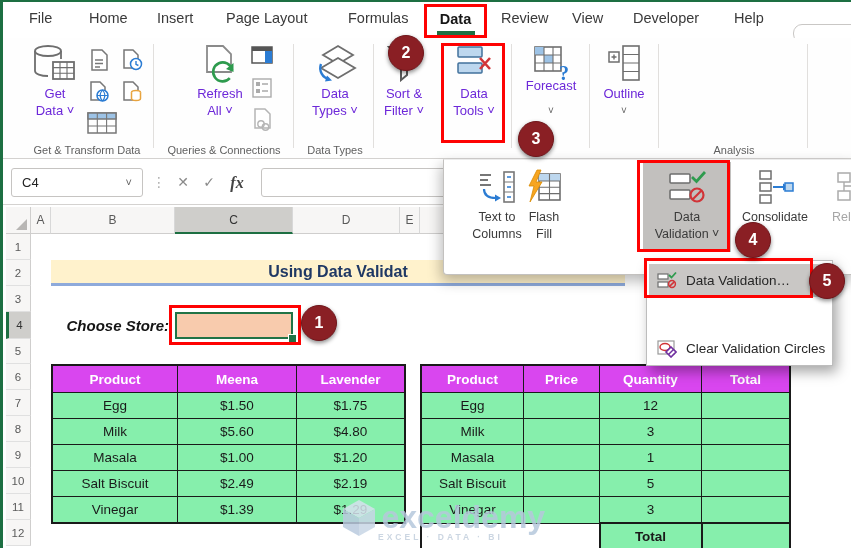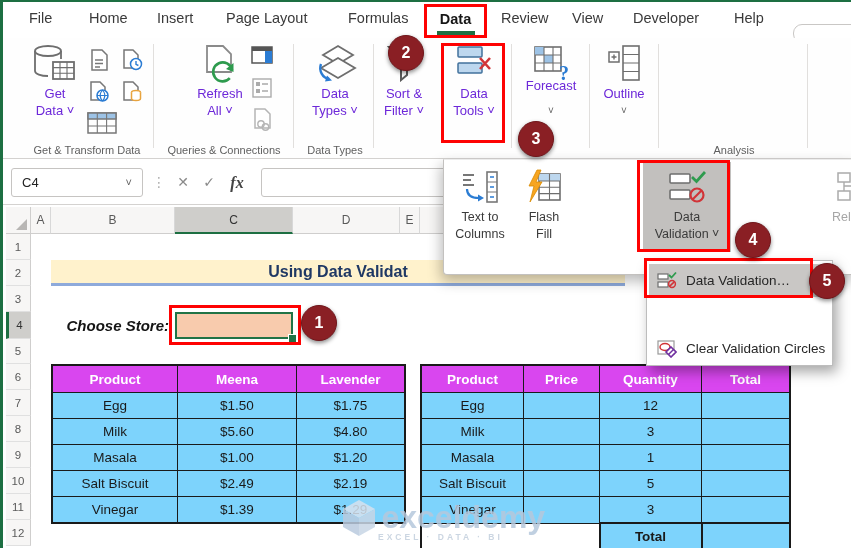--- a/index.html
+++ b/index.html
@@ -27,21 +27,21 @@
   .colhead{position:absolute;top:205px;height:27px;box-sizing:border-box;text-align:center;line-height:26px;font-size:12px;color:#5a5a5a;background:#F7F6F5;border-right:1px solid #D8D8D8;border-bottom:1px solid #CFCECD;}
   .rowhead{position:absolute;left:3px;width:25px;box-sizing:border-box;text-align:center;font-size:11.5px;color:#5a5a5a;background:#F7F6F5;border-bottom:1px solid #E0E0E0;border-right:1px solid #CFCECD;}
   .corner{position:absolute;left:3px;top:205px;width:25px;height:27px;background:#F7F6F5;border-right:1px solid #CFCECD;border-bottom:1px solid #CFCECD;box-sizing:border-box;}
   .corner:after{content:"";position:absolute;right:3px;bottom:3px;border-left:11px solid transparent;border-bottom:11px solid #B8B6B4;}
   
   .badge{position:absolute;width:36px;height:36px;border-radius:50%;background:#8A1F24;border:1px solid #70161b;color:#fff;font-weight:bold;font-size:16px;display:flex;align-items:center;justify-content:center;z-index:60;box-shadow:0 2px 4px rgba(0,0,0,.45);box-sizing:border-box;}
   .redbox{position:absolute;border:3px solid #FE0202;box-sizing:border-box;pointer-events:none;}
   
   table.xl{position:absolute;border-collapse:collapse;table-layout:fixed;z-index:2;border:2px solid #1a1a1a;}
   table.xl th{background:#d946ef;color:#fff;font-weight:bold;font-size:13.5px;height:26px;border:1px solid #1a1a1a;padding:0;}
-  table.xl td{background:#7dd3fc;font-size:13.5px;color:#1a1a1a;text-align:center;height:25px;border:1px solid #1a1a1a;padding:0;}
+  table.xl td{background:#86efac;font-size:13.5px;color:#1a1a1a;text-align:center;height:25px;border:1px solid #1a1a1a;padding:0;}
   table.xl td.nob{border:none;background:transparent;}
   table.xl td.tot{font-weight:600;}
   
   .panel{position:absolute;left:440px;top:157px;width:411px;height:114px;background:#fff;border:1px solid #C3C1BF;border-top-color:#ECECEC;border-bottom-left-radius:4px;box-shadow:-2px 6px 14px rgba(0,0,0,.28);z-index:30;overflow:hidden;}
   .pitem{position:absolute;top:3px;height:94px;text-align:center;}
   .pline{font-size:12.5px;color:#3a3a3a;line-height:17px;white-space:nowrap;}
   .pline.dis{color:#A6A6A6;}
   .picon{display:inline-block;margin-top:6px;}
   .dv-press{position:absolute;left:199px;top:2px;width:88px;height:90px;background:#C2C0BE;}
   
@@ -362,21 +362,21 @@
       <polygon points="2,11 18,20 18,38 2,29" fill="#BACBDF"></polygon>
       <polygon points="34,11 18,20 18,38 34,29" fill="#C8D6E6"></polygon>
     </svg>
     <span class="wm-brand" style="vertical-align:middle">exceldemy</span>
     <div class="wm-tag" style="margin-left:37px;margin-top:-4px">EXCEL · DATA · BI</div>
   </div>
 
   <div class="panel">
     <div class="dv-press"></div>
 
-    <div class="pitem" style="left:4px;width:64px">
+    <div class="pitem" style="left:21px;width:64px">
       <span class="picon">
         <svg width="38" height="36" viewBox="0 0 38 36">
           <path d="M2 6h11M2 11h8M2 16h11" stroke="#777" stroke-width="1.8"></path>
           <path d="M6 20c0 7 6 9 12 9" fill="none" stroke="#2B7CD3" stroke-width="2.2"></path>
           <polygon points="17,32.5 23,29 17,25.5" fill="#2B7CD3"></polygon>
           <rect x="26" y="3" width="10" height="30" fill="#fff" stroke="#777" stroke-width="1.6"></rect>
           <path d="M26 13h10M26 23h10" stroke="#777" stroke-width="1.2"></path>
           <path d="M29 8h4M29 18h4M29 28h4" stroke="#2B7CD3" stroke-width="1.6"></path>
         </svg>
       </span>
@@ -405,20 +405,33 @@
           <rect x="2" y="21" width="20" height="9" rx="1" fill="#fff" stroke="#6e6e6e" stroke-width="1.6"></rect>
           <path d="M24 8l4.5 4.5L37 3" fill="none" stroke="#2E9B4E" stroke-width="2.8"></path>
           <circle cx="29" cy="26" r="6.5" fill="none" stroke="#D13438" stroke-width="2.2"></circle>
           <path d="M24.5 30.5l9-9" stroke="#D13438" stroke-width="2.2"></path>
         </svg>
       </span>
       <div class="pline">Data</div>
       <div class="pline">Validation ˅</div>
     </div>
 
+    <div class="pitem" style="left:288px;width:86px">
+      <span class="picon">
+        <svg width="38" height="36" viewBox="0 0 38 36">
+          <rect x="4" y="2" width="11" height="8" fill="#fff" stroke="#6e6e6e" stroke-width="1.5"></rect>
+          <rect x="4" y="14" width="11" height="8" fill="#fff" stroke="#6e6e6e" stroke-width="1.5"></rect>
+          <rect x="4" y="26" width="11" height="8" fill="#fff" stroke="#6e6e6e" stroke-width="1.5"></rect>
+          <path d="M17 18h10" stroke="#2B7CD3" stroke-width="2"></path>
+          <polygon points="27,14.5 33,18 27,21.5" fill="#2B7CD3"></polygon>
+          <rect x="29" y="14" width="8" height="8" fill="#BDD7EE" stroke="#2B7CD3" stroke-width="1.5"></rect>
+        </svg>
+      </span>
+      <div class="pline">Consolidate</div>
+    </div>
 
     <div class="pitem" style="left:382px;width:60px;text-align:left">
       <span class="picon" style="margin-left:10px">
         <svg width="30" height="36" viewBox="0 0 30 36">
           <rect x="2" y="4" width="12" height="9" fill="#fff" stroke="#ABABAB" stroke-width="1.5"></rect>
           <rect x="2" y="22" width="12" height="9" fill="#fff" stroke="#ABABAB" stroke-width="1.5"></rect>
           <path d="M8 13v9M8 17h16" stroke="#ABABAB" stroke-width="1.4"></path>
           <rect x="18" y="4" width="12" height="9" fill="#fff" stroke="#ABABAB" stroke-width="1.5"></rect>
         </svg>
       </span>

